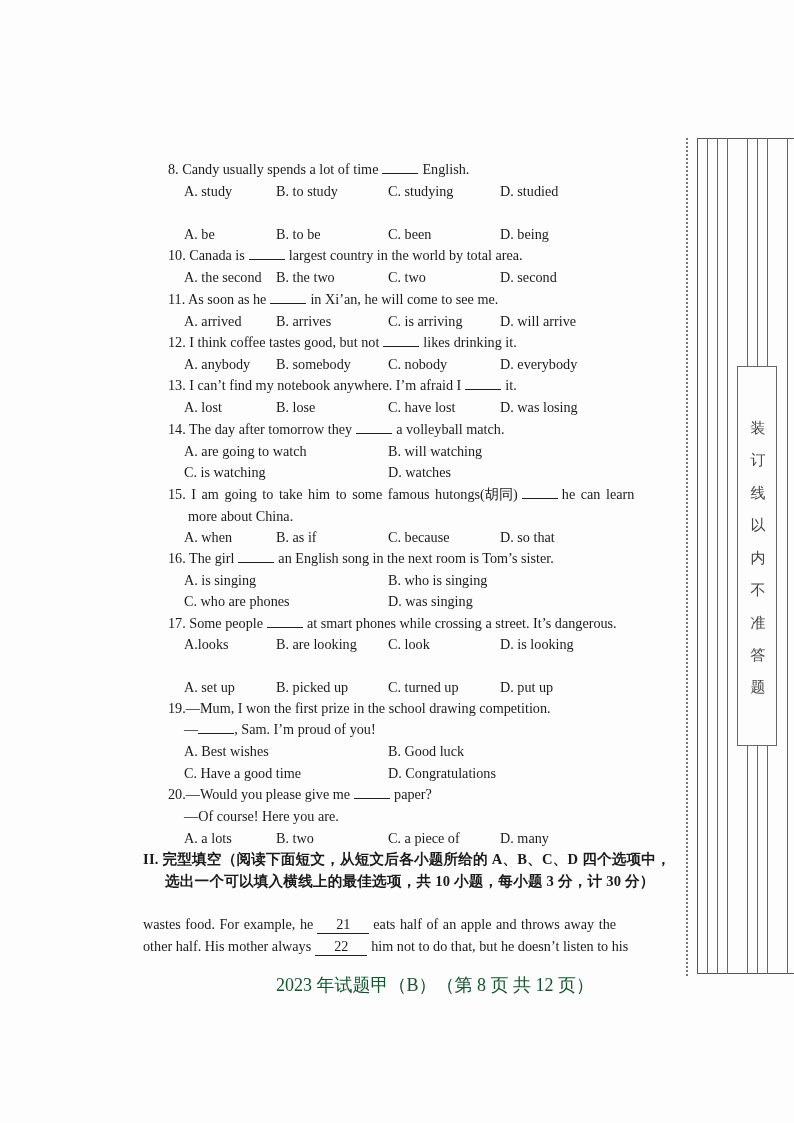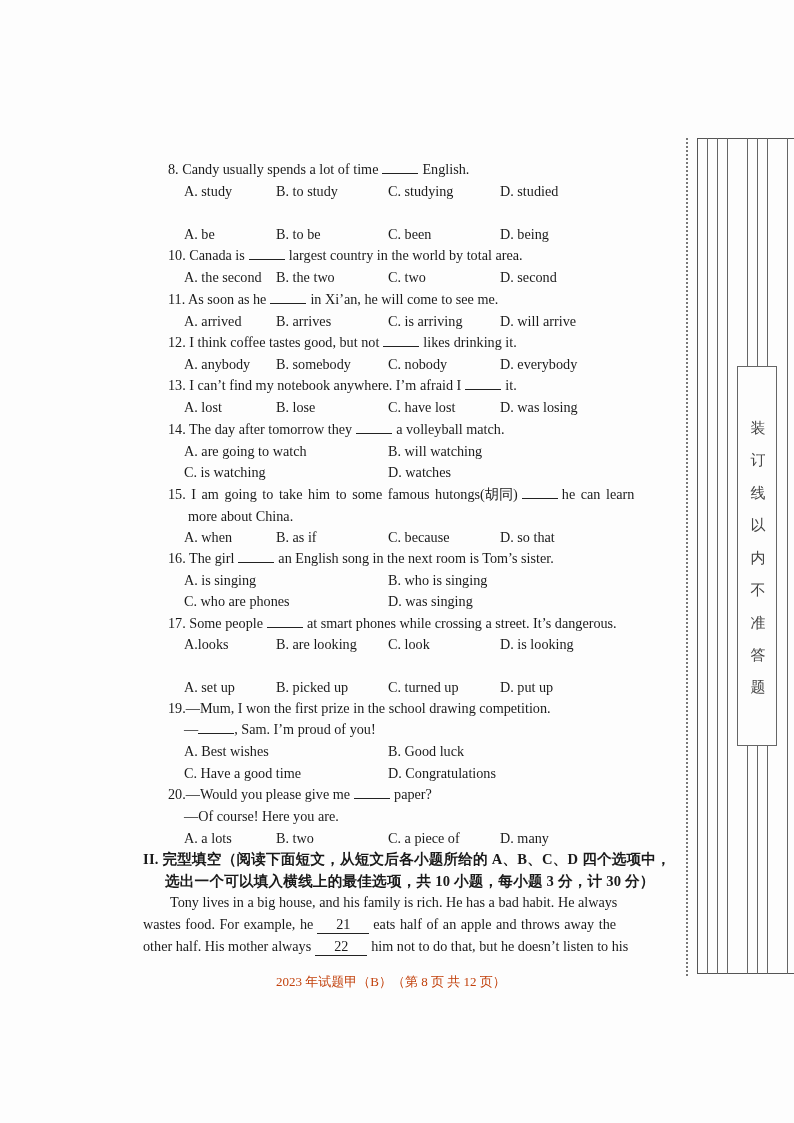--- a/index.html
+++ b/index.html
@@ -5,21 +5,21 @@
   html, body { margin:0; padding:0; }
   body { width:794px; height:1123px; background:#ffffff; position:relative; overflow:hidden;
          font-family:"Liberation Serif","DejaVu Serif",serif; color:#1a1a1a; }
   .page { position:absolute; left:0; top:0; width:794px; height:1123px; background:#fdfdfd; }
   .q { position:absolute; left:168px; font-size:14.2px; white-space:nowrap; line-height:18px; }
   .opt { position:absolute; font-size:14.2px; white-space:nowrap; line-height:18px; }
   .blank { display:inline-block; width:36px; border-bottom:1px solid #222; height:12px; margin:0 4px; vertical-align:baseline; }
   .nblank { display:inline-block; border-bottom:1px solid #222; width:52px; text-align:center; margin:0 4px; }
   .section { position:absolute; left:143px; font-size:14.6px; font-weight:bold; white-space:nowrap; line-height:20px; letter-spacing:0.2px; }
   .para { position:absolute; font-size:14.2px; white-space:nowrap; line-height:18px; }
-  .footer { position:absolute; left:276px; top:973px; font-size:13px; white-space:nowrap; color:#c2410c; }
+  .footer { position:absolute; left:276px; top:973px; font-size:18px; white-space:nowrap; color:#14532d; }
   
   .dotline { position:absolute; left:686px; top:138px; width:0; height:838px; border-left:2px dotted #777; }
   .strip { position:absolute; left:697px; top:138px; width:97px; height:836px; border-left:1.5px solid #555; border-top:1.5px solid #555; border-bottom:1.5px solid #555; box-sizing:border-box; }
   .vline { position:absolute; top:138px; height:836px; width:0; border-left:1.2px solid #666; }
   .vline.short-top { height:228px; }
   .vline.short-bot { top:746px; height:228px; }
   .label-box { position:absolute; left:737px; top:366px; width:40px; height:380px; background:#fdfdfd;
                border:1.2px solid #666; box-sizing:border-box; }
   .label-char { position:absolute; left:0; width:40px; text-align:center; font-size:15px; color:#444;
                 font-family:"DejaVu Sans",sans-serif; }
@@ -128,21 +128,20 @@
   </div>
   <div class="opt" style="left:184px;top:807px">—Of course! Here you are.</div>
   <div class="opt" style="left:184px;top:829px">A. a lots</div>
   <div class="opt" style="left:276px;top:829px">B. two</div>
   <div class="opt" style="left:388px;top:829px">C. a piece of</div>
   <div class="opt" style="left:500px;top:829px">D. many</div>
 
   <div class="section" style="top:849px">II. 完型填空（阅读下面短文，从短文后各小题所给的 A、B、C、D 四个选项中，</div>
   <div class="section" style="top:871px;left:165px">选出一个可以填入横线上的最佳选项，共 10 小题，每小题 3 分，计 30 分）</div>
 
-  <div class="para" style="left:170px;top:893px">Tony lives in a big house, and his family is rich. He has a bad habit. He always</div>
   <div class="para" style="left:143px;top:915px;word-spacing:1px">
     <span>wastes food. For example, he</span><span class="nblank">21</span><span>eats half of an apple and throws away the</span>
   </div>
   <div class="para" style="left:143px;top:937px">
     <span>other half. His mother always</span><span class="nblank">22</span><span>him not to do that, but he doesn’t listen to his</span>
   </div>
 
   <div class="footer">2023 年试题甲（B）（第 8 页 共 12 页）</div>
 
   <div class="dotline"></div>

